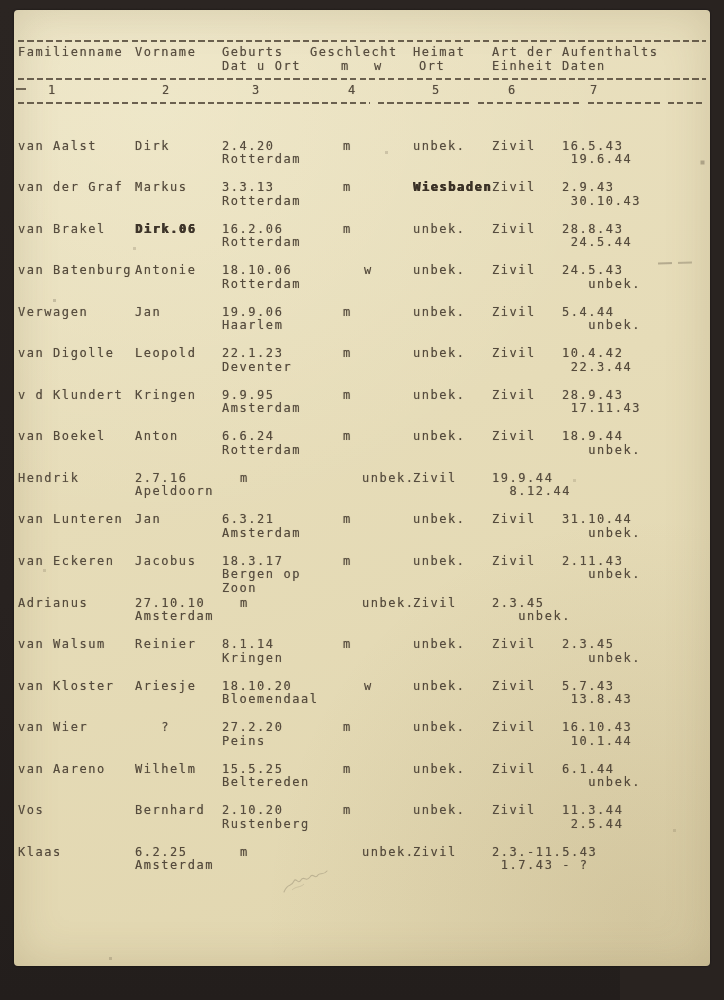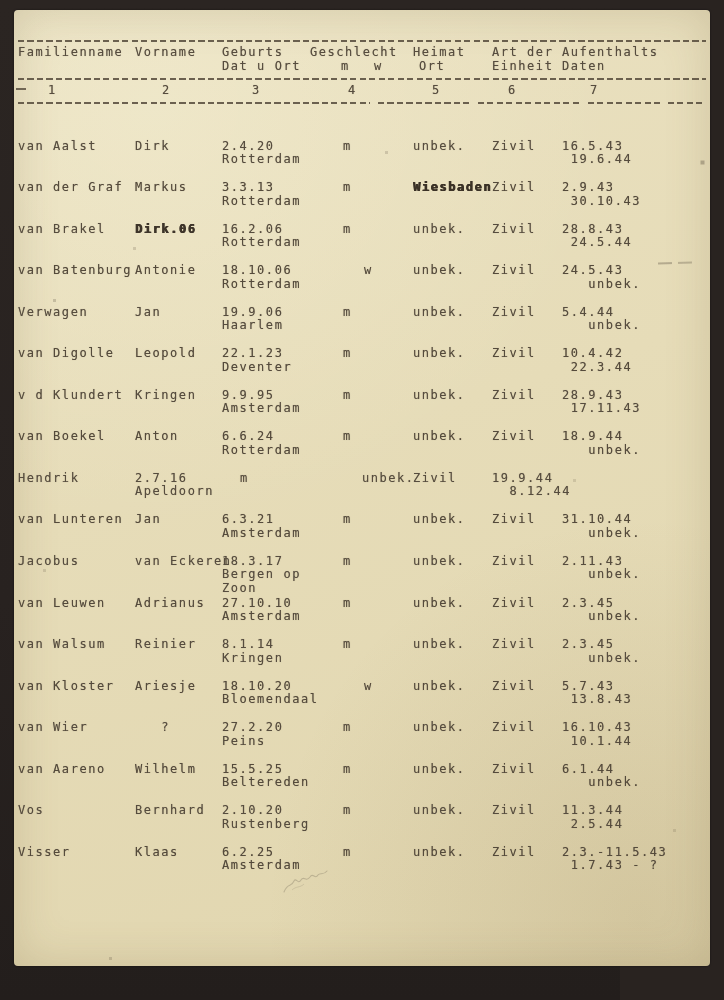--- a/index.html
+++ b/index.html
@@ -218,34 +218,33 @@
     <div class="c">6.3.21
 Amsterdam</div>
     <div class="c cm">m</div>
     <div class="c cw"></div>
     <div class="c">unbek.</div>
     <div class="c">Zivil</div>
     <div class="c">31.10.44
    unbek.</div>
   </div>
           <div class="grid row tall">
+    <div class="c">van Eckeren</div>
     <div class="c">Jacobus</div>
-    <div class="c">van Eckeren</div>
     <div class="c">18.3.17
 Bergen op
 Zoon</div>
     <div class="c cm">m</div>
     <div class="c cw"></div>
     <div class="c">unbek.</div>
     <div class="c">Zivil</div>
     <div class="c">2.11.43
    unbek.</div>
   </div>
           <div class="grid row">
-    <div class="c">van Leuwen</div>
     <div class="c">Adrianus</div>
     <div class="c">27.10.10
 Amsterdam</div>
     <div class="c cm">m</div>
     <div class="c cw"></div>
     <div class="c">unbek.</div>
     <div class="c">Zivil</div>
     <div class="c">2.3.45
    unbek.</div>
   </div>
@@ -303,21 +302,20 @@
     <div class="c">2.10.20
 Rustenberg</div>
     <div class="c cm">m</div>
     <div class="c cw"></div>
     <div class="c">unbek.</div>
     <div class="c">Zivil</div>
     <div class="c">11.3.44
  2.5.44</div>
   </div>
           <div class="grid row">
-    <div class="c">Visser</div>
     <div class="c">Klaas</div>
     <div class="c">6.2.25
 Amsterdam</div>
     <div class="c cm">m</div>
     <div class="c cw"></div>
     <div class="c">unbek.</div>
     <div class="c">Zivil</div>
     <div class="c">2.3.-11.5.43
  1.7.43 - ?</div>
   </div>

